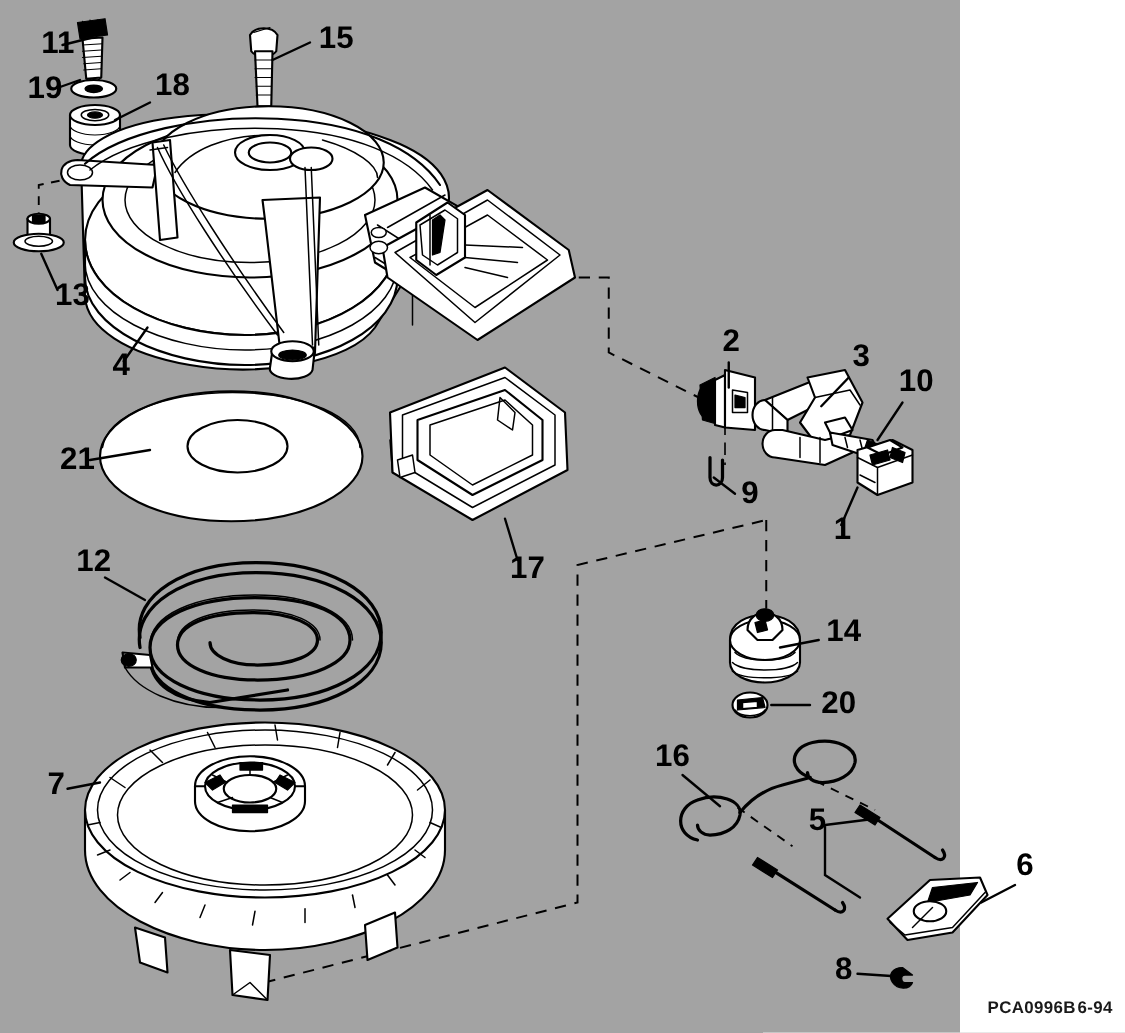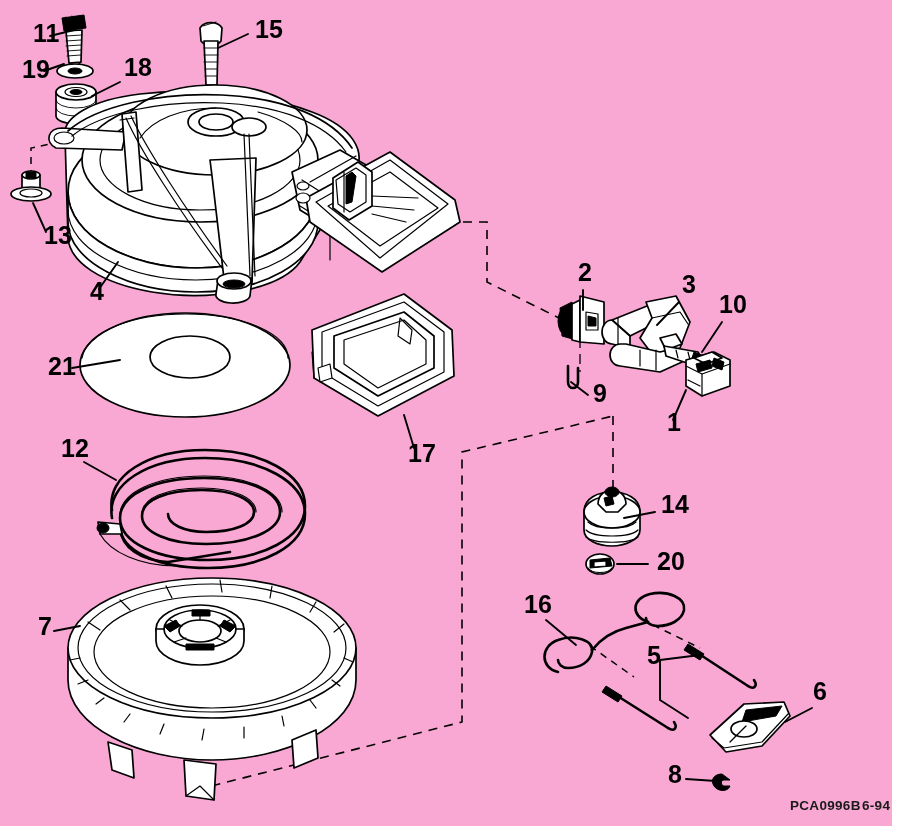--- a/index.html
+++ b/index.html
@@ -12,23 +12,23 @@
     width: 900px;
     height: 826px;
     font-family: "Liberation Sans", sans-serif;
     position: relative;
     overflow: hidden;
     color: #000;
   }
   #diagram-root {
     position: absolute;
     top: 0; left: 0;
-    width: 892px;
+    width: 768px;
     height: 826px;
-    background: #f9a8d4;
+    background: #a3a3a3;
   }
   svg.sheet {
     display: block;
     width: 900px;
     height: 826px;
   }
   .ln       { fill: none; stroke: #000; stroke-width: 1.7; stroke-linecap: round; stroke-linejoin: round; }
   .ln-thin  { fill: none; stroke: #000; stroke-width: 1.2; stroke-linecap: round; stroke-linejoin: round; }
   .ln-hair  { fill: none; stroke: #000; stroke-width: 0.9; stroke-linecap: round; stroke-linejoin: round; }
   .ln-bold  { fill: none; stroke: #000; stroke-width: 2.6; stroke-linecap: round; stroke-linejoin: round; }

